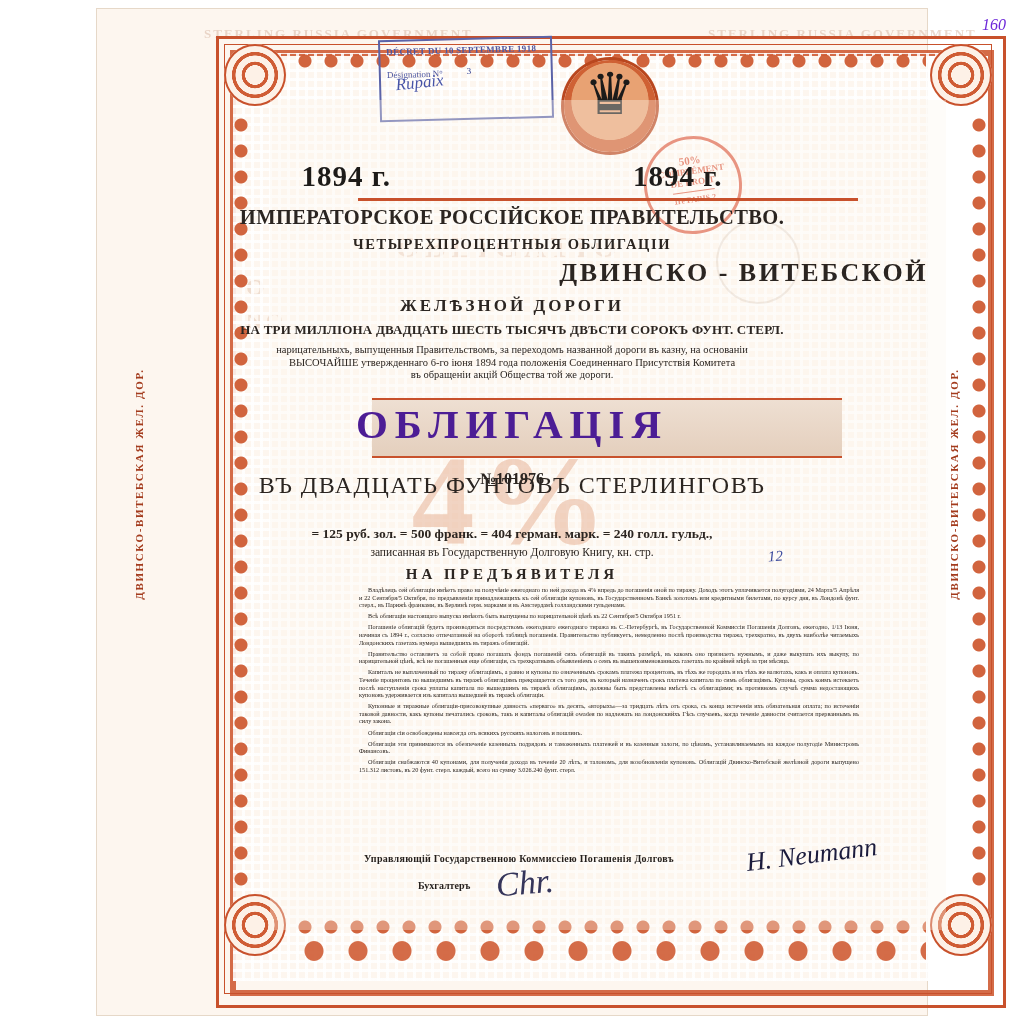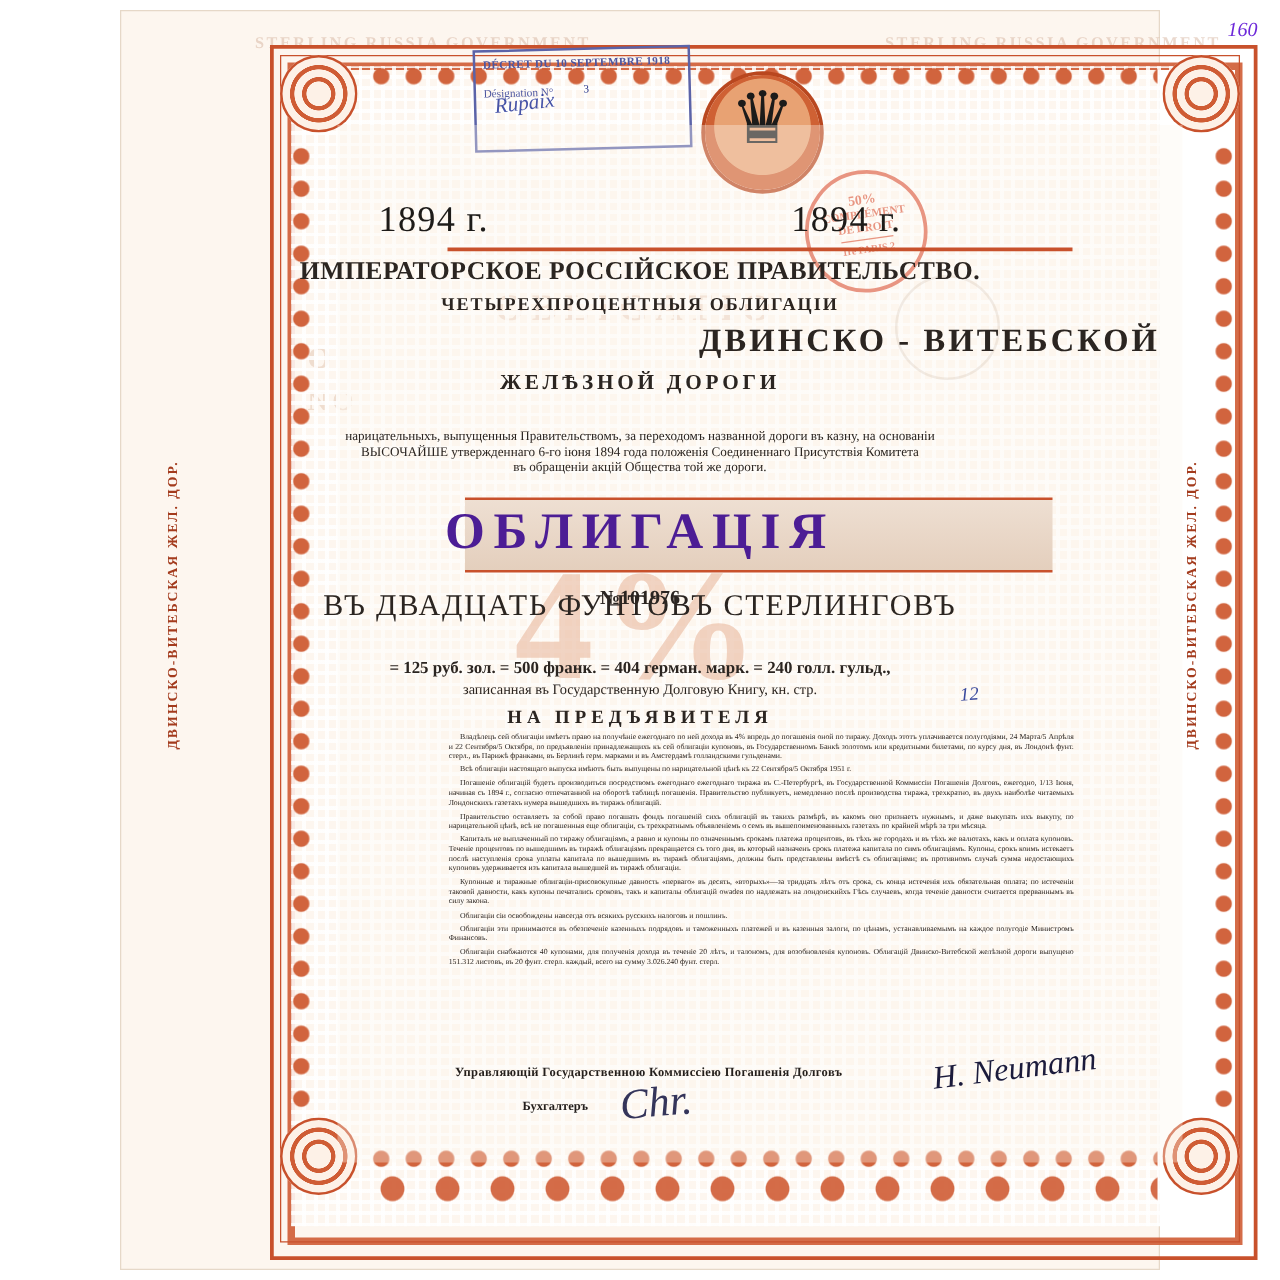--- a/index.html
+++ b/index.html
@@ -131,21 +131,21 @@
   
   .emboss{
     position:absolute;left:620px;top:212px;width:80px;height:80px;border-radius:50%;
     border:2px solid rgba(150,110,80,.35);opacity:.5;
   }
 
   
   .c{position:absolute;text-align:center;width:100%;left:0;color:#2b2521;}
   .year-row{position:absolute;left:0;width:100%;top:152px;text-align:center;}
   .year{
-    display:inline-block;font-size:29px;font-weight:normal;color:#1d1b19;letter-spacing:1px;
+    display:inline-block;font-size:29px;font-weight:bold;color:#1d1b19;letter-spacing:1px;
   }
   .year.left{margin-right:238px;}
   .rule{
     position:absolute;left:262px;width:500px;height:3px;background:#c8512c;top:190px;
   }
   .h1{top:198px;font-size:20.5px;font-weight:bold;letter-spacing:.4px;}
   .h2{top:228px;font-size:14.5px;font-weight:bold;letter-spacing:1.6px;}
   .h3{top:250px;font-size:26px;font-weight:bold;letter-spacing:2.5px;text-align:right;}
   .h4{top:288px;font-size:17px;font-weight:bold;letter-spacing:3px;}
   .h5{top:314px;font-size:13px;font-weight:bold;letter-spacing:.2px;}
@@ -267,20 +267,21 @@
     <div class="year-row">
       <span class="year left">1894 г.</span>
       <span class="year">1894 г.</span>
     </div>
     <div class="rule"></div>
 
     <div class="c h2">ЧЕТЫРЕХПРОЦЕНТНЫЯ ОБЛИГАЦIИ</div>
     <div class="c h1">ИМПЕРАТОРСКОЕ РОССIЙСКОЕ ПРАВИТЕЛЬСТВО.</div>
     <div class="c h3">ДВИНСКО - ВИТЕБСКОЙ</div>
     <div class="c h4">ЖЕЛѢЗНОЙ ДОРОГИ</div>
+    <div class="c h5">НА ТРИ МИЛЛIОНА ДВАДЦАТЬ ШЕСТЬ ТЫСЯЧЪ ДВѢСТИ СОРОКЪ ФУНТ. СТЕРЛ.</div>
 
     <div class="c p1">
       <span>нарицательныхъ, выпущенныя Правительствомъ, за переходомъ названной дороги въ казну, на основанiи</span>
       <span>ВЫСОЧАЙШЕ утвержденнаго 6-го iюня 1894 года положенiя Соединеннаго Присутствiя Комитета</span>
       <span>въ обращенiи акцiй Общества той же дороги.</span>
     </div>
 
     <div class="watermark">4%</div>
 
     <div class="oblig-band"></div>

